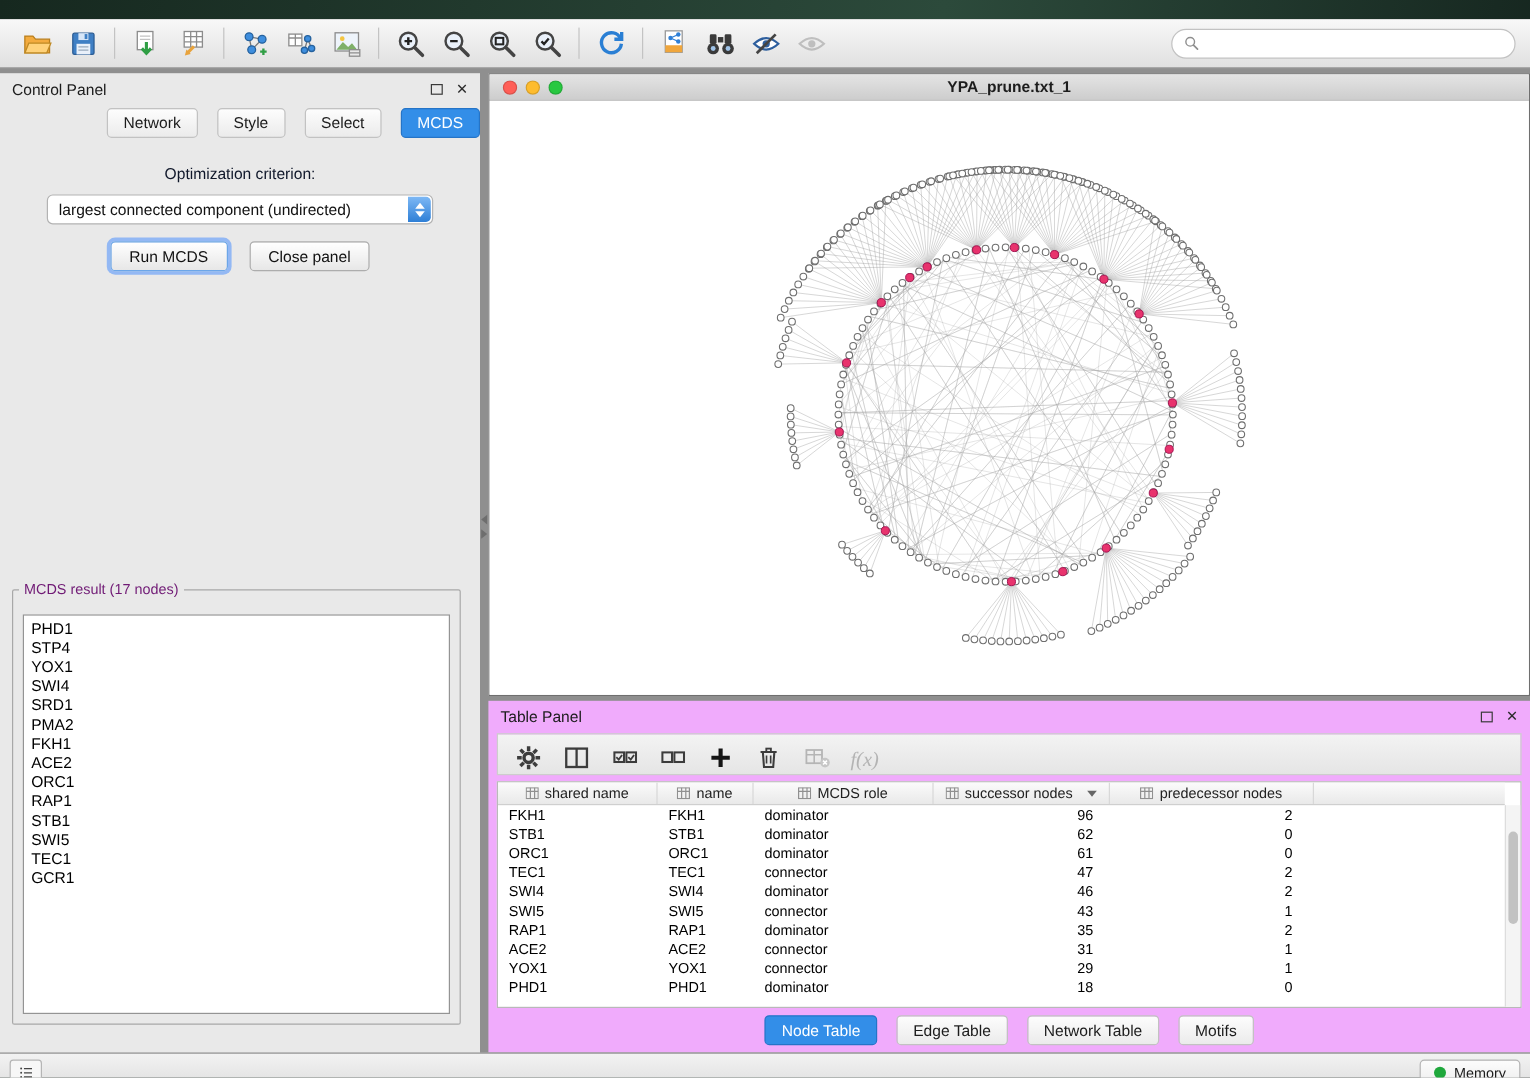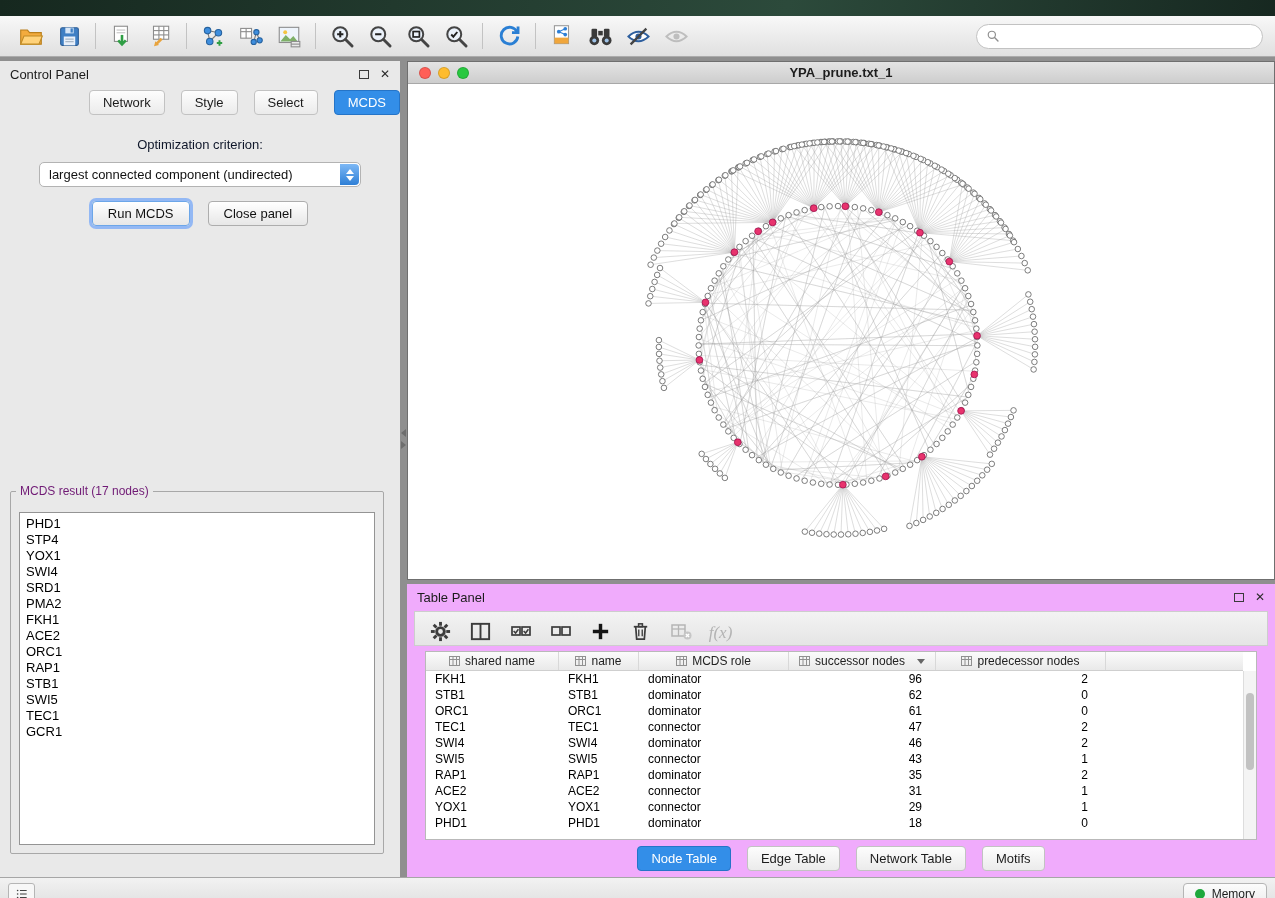--- a/index.html
+++ b/index.html
@@ -55,21 +55,21 @@
   .tl.t1{left:11px;background:#ff5f57;} .tl.t2{left:30px;background:#febc2e;} .tl.t3{left:49px;background:#28c840;}
   .frame-title{font-size:13px;font-weight:bold;color:#1d1d1d;}
   .network-body{flex:1;background:#fff;position:relative;min-height:0;}
   #net{position:absolute;left:0;top:0;width:100%;height:100%;}
 
   
   .table-panel{flex:1;margin-top:4px;background:#f0abfc;display:flex;flex-direction:column;min-height:0;}
   .tp-toolbar{margin:1px 7px 5px;height:35px;border:1px solid #cdcdcd;background:linear-gradient(#f3f3f3,#e5e5e5);display:flex;align-items:center;gap:11px;padding:0 11px;flex:0 0 auto;}
   .ti{width:29px;height:28px;display:flex;align-items:flex-end;justify-content:center;}
   .fx{font-family:"Liberation Serif","DejaVu Serif",serif;font-style:italic;font-size:17px;color:#b3b3b3;}
-  .table-area{margin:0 18px;background:#fff;border:1px solid #b9b9b9;flex:1;position:relative;overflow:hidden;display:flex;flex-direction:column;min-height:0;}
+  .table-area{margin:0 7px;background:#fff;border:1px solid #b9b9b9;flex:1;position:relative;overflow:hidden;display:flex;flex-direction:column;min-height:0;}
   .tbl-header{display:grid;grid-template-columns:133px 80px 150px 147px 170px 1fr;background:linear-gradient(#fbfbfb,#e9e9e9);border-bottom:1px solid #cfcfcf;height:19px;flex:0 0 auto;margin-right:13px;}
   .th{display:flex;align-items:center;justify-content:center;gap:5px;font-size:12px;color:#222;border-right:1px solid #d8d8d8;overflow:hidden;white-space:nowrap;}
   .sort{width:0;height:0;border-left:4px solid transparent;border-right:4px solid transparent;border-top:5px solid #666;margin-left:7px;}
   .tbl-body{flex:1;overflow:hidden;}
   .trow{display:grid;grid-template-columns:133px 80px 150px 147px 170px 1fr;height:16px;align-items:center;}
   .td{font-size:12px;color:#000;padding-left:9px;white-space:nowrap;overflow:hidden;}
   .td.c3{text-align:right;padding-right:14px;padding-left:0;}
   .td.c4{text-align:right;padding-right:18px;padding-left:0;}
   .vscroll{position:absolute;right:0;top:19px;bottom:0;width:13px;background:#f4f4f4;border-left:1px solid #ddd;}
   .vthumb{position:absolute;left:2px;right:2px;top:13%;height:46%;background:#c2c2c2;border-radius:5px;}

